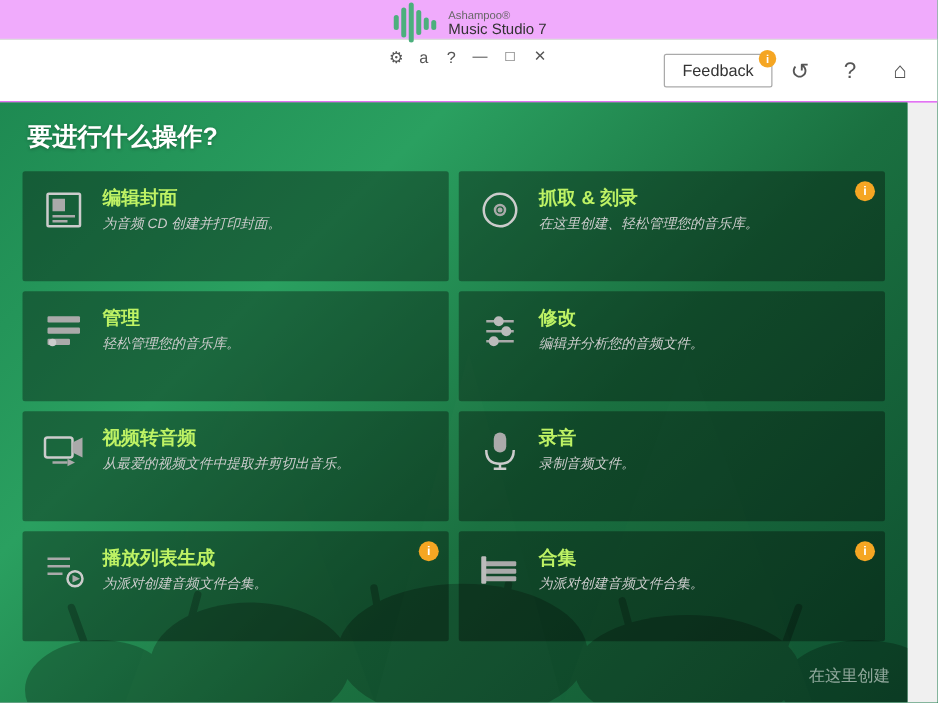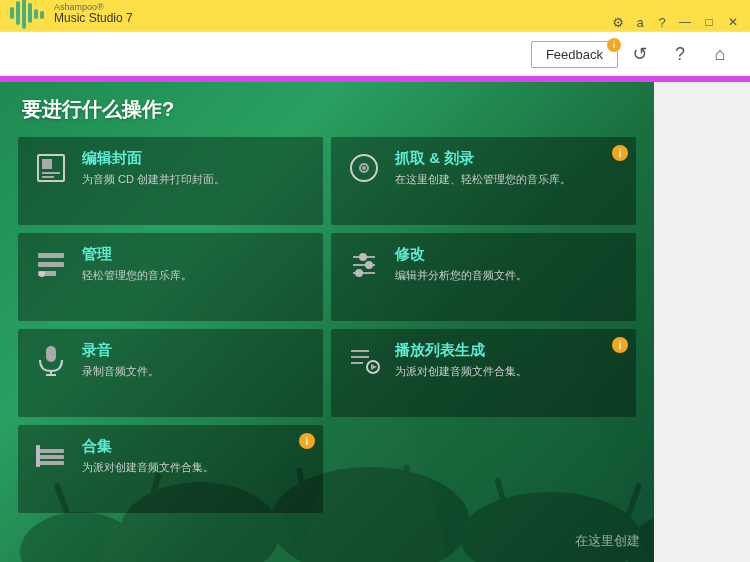--- a/index.html
+++ b/index.html
@@ -7,26 +7,27 @@
       width: 750px;
       height: 562px;
       font-family: 'Segoe UI', Arial, sans-serif;
       overflow: hidden;
       background: #f0f0f0;
     }
 
     
     .title-bar {
       height: 32px;
-      background: #fde047;
-      display: flex;
-      align-items: flex-end;
+      background: #f0abfc;
+      display: flex;
+      align-items: center;
       justify-content: space-between;
       padding: 0 8px;
       border-bottom: 1px solid #ddd;
+      flex-direction: column;
     }
     .title-bar-left {
       display: flex;
       align-items: center;
       gap: 6px;
     }
     .title-bar-branding {
       display: flex;
       flex-direction: column;
     }
@@ -78,21 +79,21 @@
     }
 
     
     .header-toolbar {
       height: 50px;
       background: #fff;
       display: flex;
       align-items: center;
       justify-content: flex-end;
       padding: 0 12px;
-      border-bottom: 6px solid #d946ef;
+      border-bottom: 1px solid #d946ef;
       gap: 4px;
     }
     .feedback-btn {
       background: #fff;
       border: 1.5px solid #aaa;
       border-radius: 2px;
       padding: 5px 14px;
       font-size: 13px;
       cursor: pointer;
       color: #333;
@@ -125,21 +126,21 @@
       cursor: pointer;
       display: flex;
       align-items: center;
       justify-content: center;
       font-size: 18px;
       color: #555;
     }
 
     
     .main-content {
-      width: 654px;
+      width: 726px;
       height: 480px;
       position: relative;
       background: #1a7a4a;
       overflow: hidden;
     }
 
     
     .bg-overlay {
       position: absolute;
       inset: 0;
@@ -202,27 +203,28 @@
       width: 34px;
       height: 34px;
       fill: #ccc;
     }
     .card-text {
       flex: 1;
     }
     .card-title {
       font-size: 15px;
       font-weight: 600;
-      color: #5eead4;
+      color: #bef264;
       margin-bottom: 4px;
     }
     .card-desc {
       font-size: 11px;
       color: #ccc;
       line-height: 1.4;
+      font-style: italic;
     }
     .card-info {
       position: absolute;
       top: 8px;
       right: 8px;
       width: 16px;
       height: 16px;
       background: #f5a623;
       border-radius: 50%;
       display: flex;
@@ -368,20 +370,35 @@
           <line x1="6" y1="26" x2="28" y2="26" stroke="#aaa" stroke-width="2"></line>
           <circle cx="12" cy="26" r="4" fill="#bbb"></circle>
         </svg>
       </div>
       <div class="card-text">
         <div class="card-title">修改</div>
         <div class="card-desc">编辑并分析您的音频文件。</div>
       </div>
     </div>
 
+    <div class="card">
+      <div class="card-icon">
+        <svg viewBox="0 0 34 34" xmlns="http://www.w3.org/2000/svg">
+          <rect x="2" y="7" width="22" height="16" rx="2" stroke="#ccc" stroke-width="2" fill="none"></rect>
+          <polygon points="24,11 32,7 32,23 24,19" fill="#aaa"></polygon>
+
+          <line x1="8" y1="27" x2="20" y2="27" stroke="#aaa" stroke-width="2"></line>
+          <polygon points="20,24 26,27 20,30" fill="#aaa"></polygon>
+        </svg>
+      </div>
+      <div class="card-text">
+        <div class="card-title">视频转音频</div>
+        <div class="card-desc">从最爱的视频文件中提取并剪切出音乐。</div>
+      </div>
+    </div>
 
     <div class="card">
       <div class="card-icon">
         <svg viewBox="0 0 34 34" xmlns="http://www.w3.org/2000/svg">
           <rect x="12" y="3" width="10" height="16" rx="5" fill="#aaa"></rect>
           <path d="M6 17 Q6 28 17 28 Q28 28 28 17" stroke="#ccc" stroke-width="2" fill="none"></path>
           <line x1="17" y1="28" x2="17" y2="32" stroke="#ccc" stroke-width="2"></line>
           <line x1="12" y1="32" x2="22" y2="32" stroke="#ccc" stroke-width="2"></line>
         </svg>
       </div>

